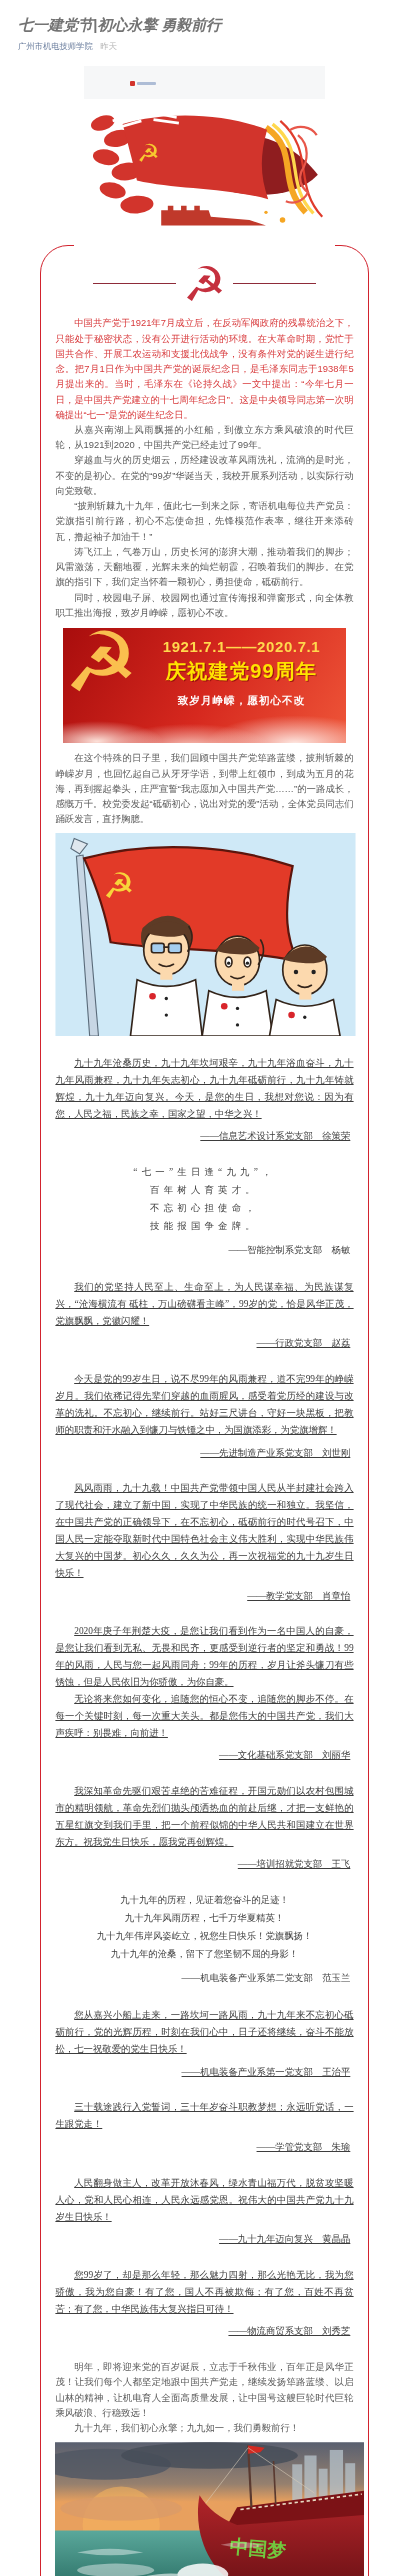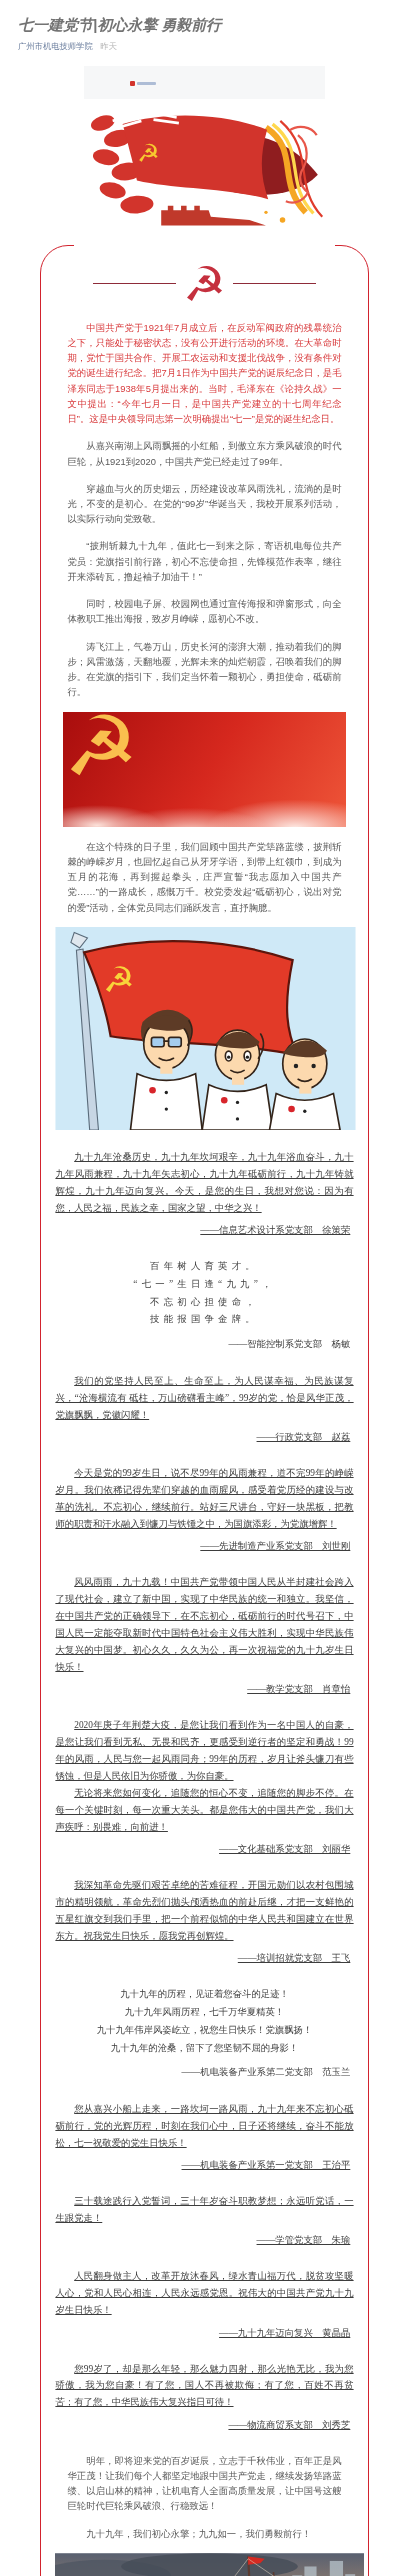--- a/index.html
+++ b/index.html
@@ -20,21 +20,21 @@
 
   
   .frame{margin:0 40px;border:1.7px solid #d2232e;border-radius:28px;position:relative;padding:3.3px 14.4px 14.4px;}
   .frame .mask{position:absolute;background:#fff;height:1.7px;left:33px;right:33px;}
   .frame .mask.top{top:-1.7px;}
 
   .divider{display:flex;align-items:center;justify-content:center;margin:10px 0 7.7px;}
   .divider .line{flex:0 0 83px;height:1.1px;background:#8e2b39;}
   .divider .emblem{font-family:"DejaVu Sans",sans-serif;font-size:48px;line-height:1;color:#c5303e;margin:0 6.6px;text-shadow:0 0 0.6px #fff,0 0 1.1px rgba(255,255,255,.6);}
 
-  p.body{margin:12px;font-size:9.4px;line-height:1.62;text-align:justify;}
+  p.body{margin:0;font-size:9.4px;line-height:1.62;text-align:justify;}
   p.indent{text-indent:2em;}
   .red{color:#d8393b;}
   .gray{color:#595959;}
 
   
   .banner99{width:283px;height:115px;margin:7.7px auto;position:relative;overflow:hidden;
     background:linear-gradient(120deg,#a80d0d,#d6281e 52%,#ee5538);}
   .banner99 .bemblem{position:absolute;left:1.1px;top:-6.6px;font-family:"DejaVu Sans",sans-serif;
     font-size:83px;line-height:1;color:rgba(255,206,84,.92);}
   .banner99 .txt{position:absolute;left:83px;top:10px;width:191px;text-align:center;}
@@ -121,25 +121,30 @@
       <span class="line"></span>
       <span class="emblem">☭</span>
       <span class="line"></span>
     </div>
 
     <p class="body indent red">中国共产党于1921年7月成立后，在反动军阀政府的残暴统治之下，只能处于秘密状态，没有公开进行活动的环境。在大革命时期，党忙于国共合作、开展工农运动和支援北伐战争，没有条件对党的诞生进行纪念。把7月1日作为中国共产党的诞辰纪念日，是毛泽东同志于1938年5月提出来的。当时，毛泽东在《论持久战》一文中提出：“今年七月一日，是中国共产党建立的十七周年纪念日”。这是中央领导同志第一次明确提出“七一”是党的诞生纪念日。</p>
 
     <p class="body indent gray">从嘉兴南湖上风雨飘摇的小红船，到傲立东方乘风破浪的时代巨轮，从1921到2020，中国共产党已经走过了99年。</p>
     <p class="body indent gray">穿越血与火的历史烟云，历经建设改革风雨洗礼，流淌的是时光，不变的是初心。在党的“99岁”华诞当天，我校开展系列活动，以实际行动向党致敬。</p>
     <p class="body indent gray">“披荆斩棘九十九年，值此七一到来之际，寄语机电每位共产党员：党旗指引前行路，初心不忘使命担，先锋模范作表率，继往开来添砖瓦，撸起袖子加油干！”</p>
+    <p class="body indent gray">涛飞江上，气卷万山，历史长河的澎湃大潮，推动着我们的脚步；风雷激荡，天翻地覆，光辉未来的灿烂朝霞，召唤着我们的脚步。在党旗的指引下，我们定当怀着一颗初心，勇担使命，砥砺前行。</p>
     <p class="body indent gray">同时，校园电子屏、校园网也通过宣传海报和弹窗形式，向全体教职工推出海报，致岁月峥嵘，愿初心不改。</p>
-    <p class="body indent gray">涛飞江上，气卷万山，历史长河的澎湃大潮，推动着我们的脚步；风雷激荡，天翻地覆，光辉未来的灿烂朝霞，召唤着我们的脚步。在党旗的指引下，我们定当怀着一颗初心，勇担使命，砥砺前行。</p>
 
     <div class="banner99">
       <span class="bemblem">☭</span>
+      <div class="txt">
+        <div class="dates">1921.7.1——2020.7.1</div>
+        <div class="btitle">庆祝建党99周年</div>
+        <div class="bsub">致岁月峥嵘，愿初心不改</div>
+      </div>
       <div class="clouds"></div>
     </div>
 
     <p class="body indent gray">在这个特殊的日子里，我们回顾中国共产党筚路蓝缕，披荆斩棘的峥嵘岁月，也回忆起自己从牙牙学语，到带上红领巾，到成为五月的花海，再到握起拳头，庄严宣誓“我志愿加入中国共产党……”的一路成长，感慨万千。校党委发起“砥砺初心，说出对党的爱”活动，全体党员同志们踊跃发言，直抒胸臆。</p>
 
     <svg class="figure" width="301" height="203" viewBox="0 0 544 368">
       <rect width="544" height="368" fill="#cfe9f7"></rect>
 
       <polygon points="62,368 78,368 50,40 38,42" fill="#c7d6e4" stroke="#5a6b7a" stroke-width="2"></polygon>
       <polygon points="44,38 58,20 34,10 28,28" fill="#dfe7ee" stroke="#5a6b7a" stroke-width="2"></polygon>
@@ -191,22 +196,22 @@
         <circle cx="452" cy="334" r="3" fill="#222" stroke="none"></circle>
       </g>
     </svg>
 
     <div class="quote kai">
       <p>九十九年沧桑历史，九十九年坎坷艰辛，九十九年浴血奋斗，九十九年风雨兼程，九十九年矢志初心，九十九年砥砺前行，九十九年铸就辉煌，九十九年迈向复兴。今天，是您的生日，我想对您说：因为有您，人民之福，民族之幸，国家之望，中华之兴！</p>
       <p class="sig">——信息艺术设计系党支部　徐策荣</p>
     </div>
 
     <div class="poem kai">
+      <span class="pline spread">“七一”生日逢“九九”，</span>
       <span class="pline spread">百年树人育英才。</span>
-      <span class="pline spread">“七一”生日逢“九九”，</span>
       <span class="pline spread">不忘初心担使命，</span>
       <span class="pline spread">技能报国争金牌。</span>
       <p class="sig">——智能控制系党支部　杨敏</p>
     </div>
 
     <div class="quote kai">
       <p>我们的党坚持人民至上、生命至上，为人民谋幸福、为民族谋复兴，“沧海横流有 砥柱，万山磅礴看主峰”，99岁的党，恰是风华正茂，党旗飘飘，党徽闪耀！</p>
       <p class="sig">——行政党支部　赵荔</p>
     </div>
 

